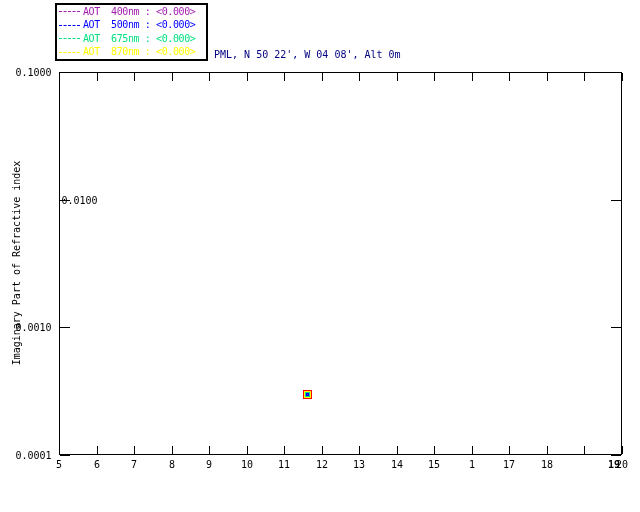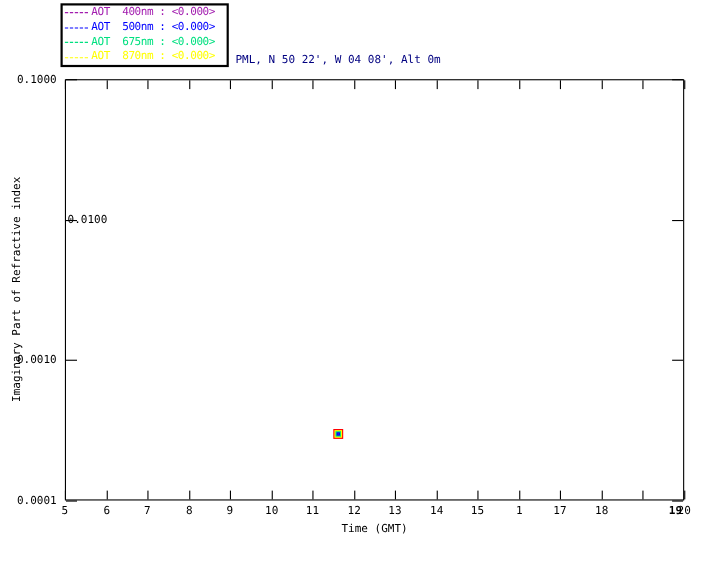--- a/index.html
+++ b/index.html
@@ -66,21 +66,20 @@
     <div>PML, N 50 22', W 04 08', Alt 0m</div>
     <div>Data from: 17 Aug 2010</div>
   </div>
 
   <div class="ylabel">Imaginary Part of Refractive index</div>
 
   <div class="plotbox"></div>
 
   <div id="overlay"></div>
 
-  <div class="xlabel">Time (GMT)</div>
 
 <div class="tick" style="left: 59px; top: 446px; width: 1px; height: 8px;"></div>
     <div class="tick" style="left: 59px; top: 73px; width: 1px; height: 8px;"></div>
     <div class="axis-label x-tick-label" style="left: 44px; top: 459px;">5</div>
     <div class="tick" style="left: 97px; top: 446px; width: 1px; height: 8px;"></div>
     <div class="tick" style="left: 97px; top: 73px; width: 1px; height: 8px;"></div>
     <div class="axis-label x-tick-label" style="left: 82px; top: 459px;">6</div>
     <div class="tick" style="left: 134px; top: 446px; width: 1px; height: 8px;"></div>
     <div class="tick" style="left: 134px; top: 73px; width: 1px; height: 8px;"></div>
     <div class="axis-label x-tick-label" style="left: 119px; top: 459px;">7</div>

